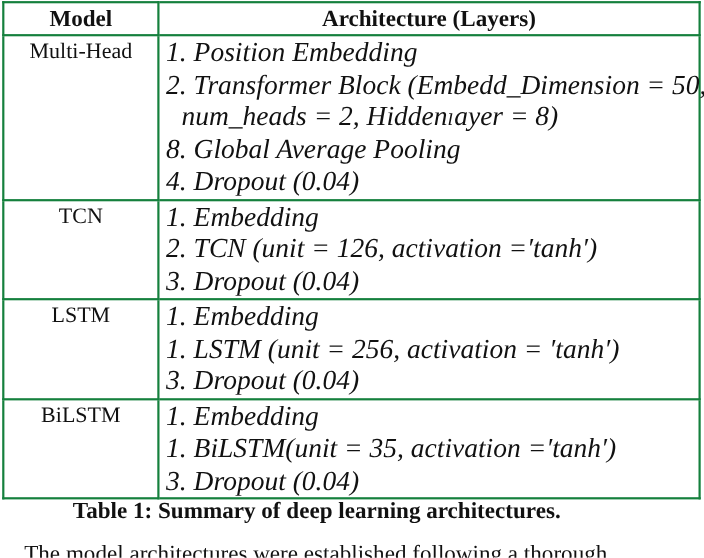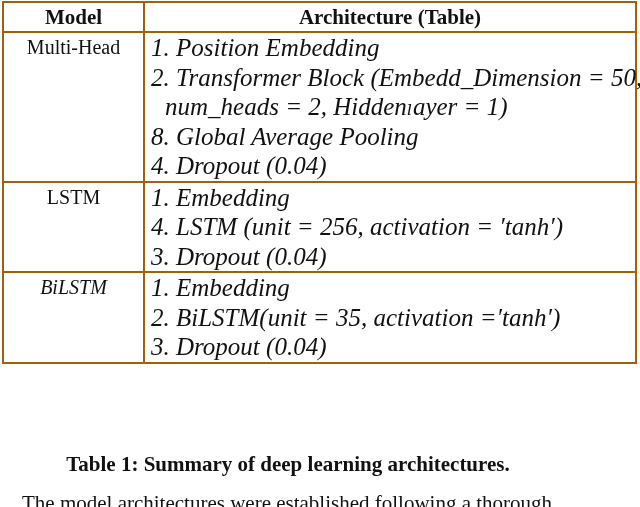--- a/index.html
+++ b/index.html
@@ -22,21 +22,21 @@
       width: 633px;
     }
     table {
       border-collapse: collapse;
       width: 633px;
       table-layout: fixed;
     }
     col.c-model { width: 141px; }
     col.c-arch  { width: 492px; }
     th, td {
-      border: 2px solid #a16207;
+      border: 2px solid #15803d;
       vertical-align: top;
       padding: 0;
     }
     th {
       font-weight: bold;
       font-size: 21px;
       height: 28px;
       line-height: 28px;
       text-align: center;
     }
@@ -54,21 +54,21 @@
     }
     .layer {
       white-space: nowrap;
     }
     .layer.cont {
       padding-left: 0;
     }
     tr.r-multi td { height: 146px; }
     tr.r-tcn td   { height: 87px; }
     tr.r-lstm td  { height: 87px; }
-    tr.r-bilstm td{ height: 87px; font-style: italic; }
+    tr.r-bilstm td{ height: 87px; }
     .caption {
       position: absolute;
       top: 451px;
       left: 0;
       width: 576px;
       text-align: center;
       font-weight: bold;
       font-size: 21px;
       line-height: 26px;
     }
@@ -86,47 +86,55 @@
 
 <div class="table-wrap">
   <table>
     <colgroup>
       <col class="c-model">
       <col class="c-arch">
     </colgroup>
     <thead>
       <tr>
         <th>Model</th>
-        <th>Architecture (Table)</th>
+        <th>Architecture (Layers)</th>
       </tr>
     </thead>
     <tbody>
       <tr class="r-multi">
         <td class="model">Multi-Head</td>
         <td class="arch">
           <div class="layer">1. Position Embedding</div>
           <div class="layer">2. Transformer Block (Embedd_Dimension = 50,</div>
-          <div class="layer cont" style="padding-left:14px;">num_heads = 2, Hiddenₗayer = 1)</div>
+          <div class="layer cont" style="padding-left:14px;">num_heads = 2, Hiddenₗayer = 8)</div>
           <div class="layer">8. Global Average Pooling</div>
           <div class="layer">4. Dropout (0.04)</div>
+        </td>
+      </tr>
+      <tr class="r-tcn">
+        <td class="model">TCN</td>
+        <td class="arch">
+          <div class="layer">1. Embedding</div>
+          <div class="layer">2. TCN (unit = 126, activation =′tanh′)</div>
+          <div class="layer">3. Dropout (0.04)</div>
         </td>
       </tr>
       <tr class="r-lstm">
         <td class="model">LSTM</td>
         <td class="arch">
           <div class="layer">1. Embedding</div>
-          <div class="layer">4. LSTM (unit = 256, activation = ′tanh′)</div>
+          <div class="layer">1. LSTM (unit = 256, activation = ′tanh′)</div>
           <div class="layer">3. Dropout (0.04)</div>
         </td>
       </tr>
       <tr class="r-bilstm">
         <td class="model">BiLSTM</td>
         <td class="arch">
           <div class="layer">1. Embedding</div>
-          <div class="layer">2. BiLSTM(unit = 35, activation =′tanh′)</div>
+          <div class="layer">1. BiLSTM(unit = 35, activation =′tanh′)</div>
           <div class="layer">3. Dropout (0.04)</div>
         </td>
       </tr>
     </tbody>
   </table>
 </div>
 
 <div class="caption">Table 1: Summary of deep learning architectures.</div>
 
 <div class="body-text">The model architectures were established following a thorough</div>

